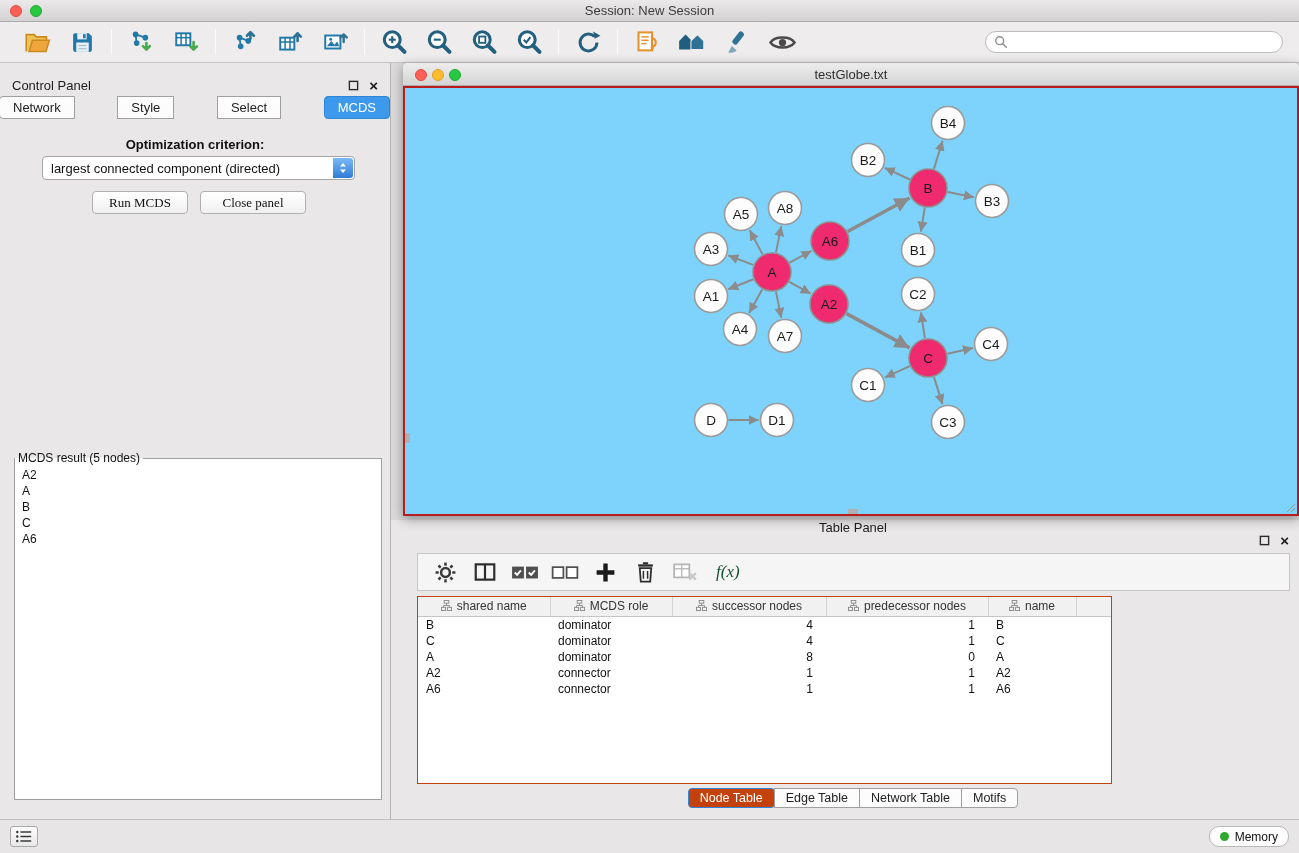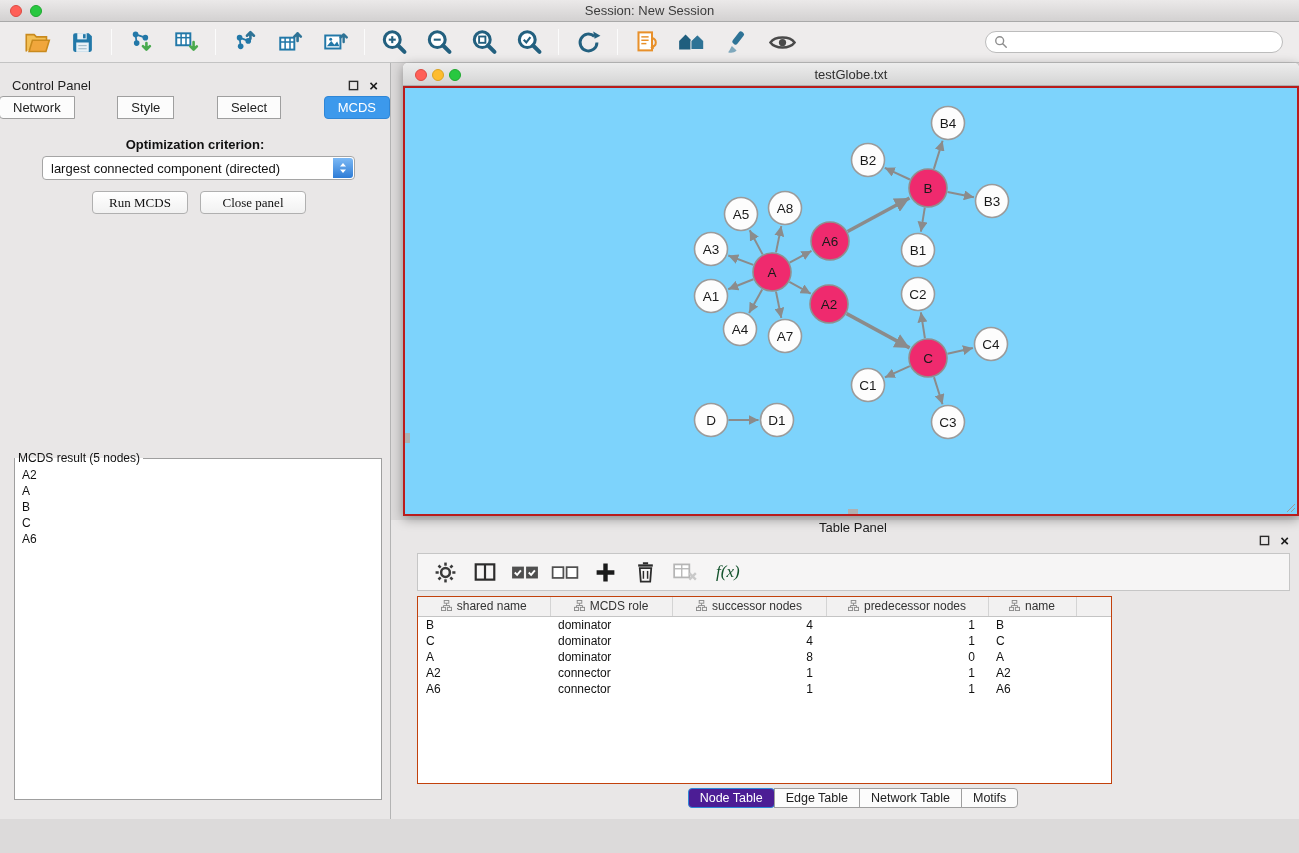--- a/index.html
+++ b/index.html
@@ -597,21 +597,37 @@
               <td>connector</td>
               <td>1</td>
               <td>1</td>
               <td>A6</td>
               <td></td>
             </tr>
           </tbody>
       </table>
     </div>
     <div class="tp-tabs" id="tp-tabs">
-        <div class="tab active" style="background: #4c1d95;">Node Table</div>
+        <div class="tab active" style="background: #c2410c;">Node Table</div>
         <div class="tab">Edge Table</div>
         <div class="tab">Network Table</div>
         <div class="tab">Motifs</div>
       </div>
   </div>
 
+  <div class="statusbar">
+    <button class="sb-left-btn">
+      <svg width="18" height="15" viewBox="0 0 20 16">
+        <circle cx="2.5" cy="3" r="1.3" fill="#333"></circle>
+          <line x1="6" y1="3" x2="18" y2="3" stroke="#333" stroke-width="1.6"></line>
+        <circle cx="2.5" cy="8" r="1.3" fill="#333"></circle>
+          <line x1="6" y1="8" x2="18" y2="8" stroke="#333" stroke-width="1.6"></line>
+        <circle cx="2.5" cy="13" r="1.3" fill="#333"></circle>
+          <line x1="6" y1="13" x2="18" y2="13" stroke="#333" stroke-width="1.6"></line>
+      </svg>
+    </button>
+    <div class="memory-pill">
+      <span class="mem-dot" style="background: rgb(45, 168, 45);"></span>
+      <span>Memory</span>
+    </div>
+  </div>
 
 </div>
 
 </body></html>

